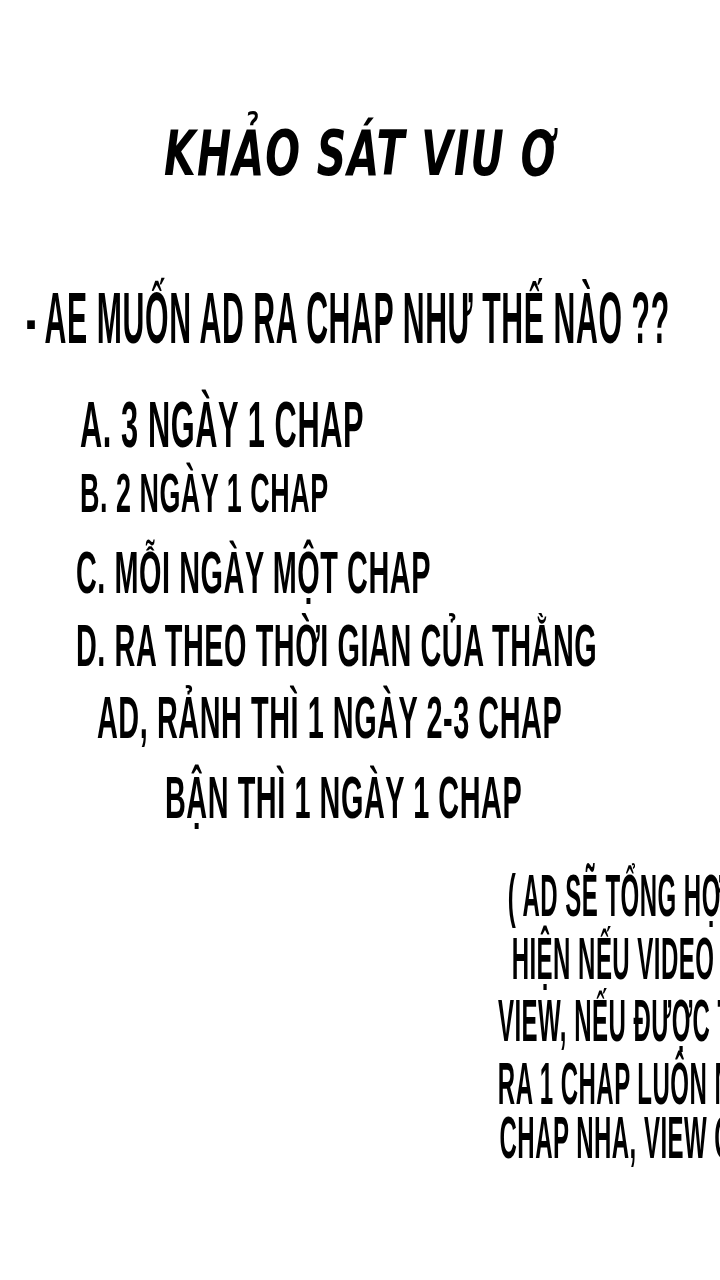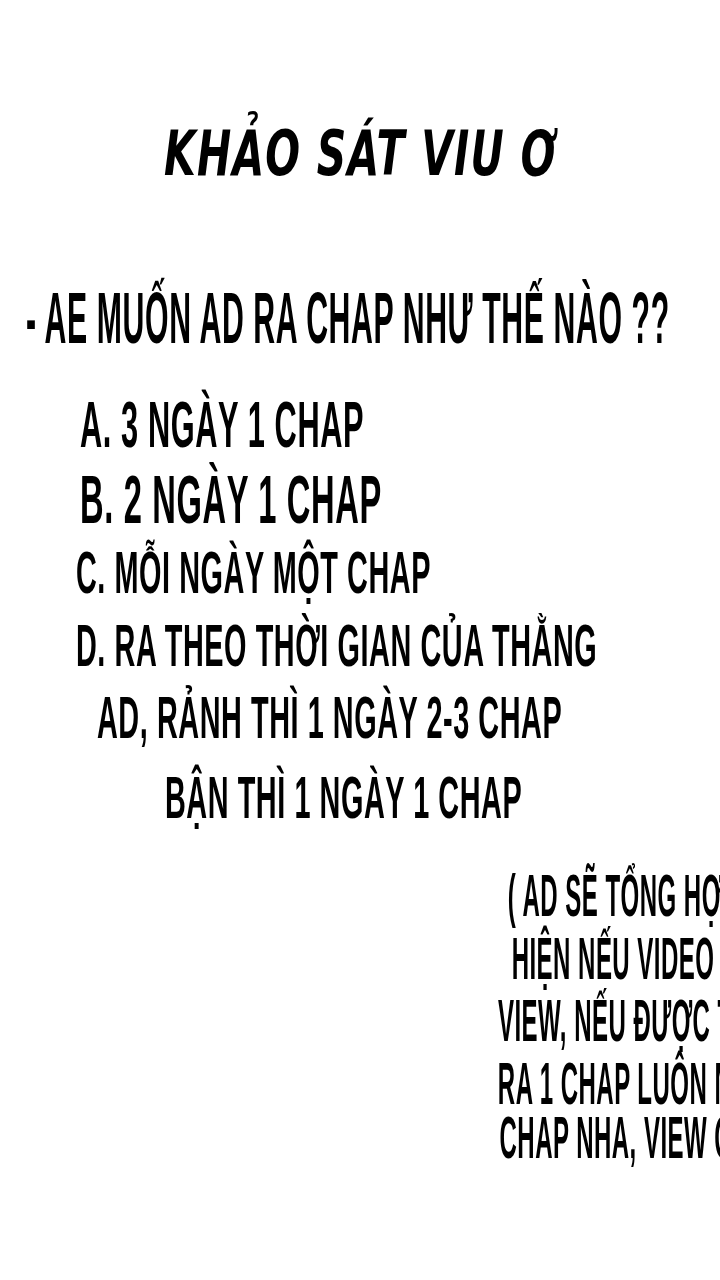--- a/index.html
+++ b/index.html
@@ -35,21 +35,21 @@
     letter-spacing: 0.03em;
   }
   .sx66 { transform: scaleX(0.66); }
   .sx48 { transform: scaleX(0.48); }
   .sx42 { transform: scaleX(0.42); }
   .sx40 { transform: scaleX(0.40); }
 
   .t-title { top: 123px; }
   .t-q  { top: 282px; left: 26px;  font-size: 72px; }
   .t-a  { top: 393px; left: 80px;  font-size: 64px; }
-  .t-b  { top: 465px; left: 80px;  font-size: 68px; }
+  .t-b  { top: 465px; left: 80px;  font-size: 56px; }
   .t-c  { top: 543px; left: 76px;  font-size: 60px; }
   .t-d1 { top: 616px; left: 76px;  font-size: 60px; }
   .t-d2 { top: 688px; left: 97px;  font-size: 60px; }
   .t-d3 { top: 768px; left: 165px; font-size: 60px; }
   .t-n1 { top: 866px;  font-size: 60px; }
   .t-n2 { top: 929px;  font-size: 60px; }
   .t-n3 { top: 991px;  font-size: 60px; }
   .t-n4 { top: 1054px; font-size: 60px; }
   .t-n5 { top: 1108px; font-size: 60px; }
 </style>

